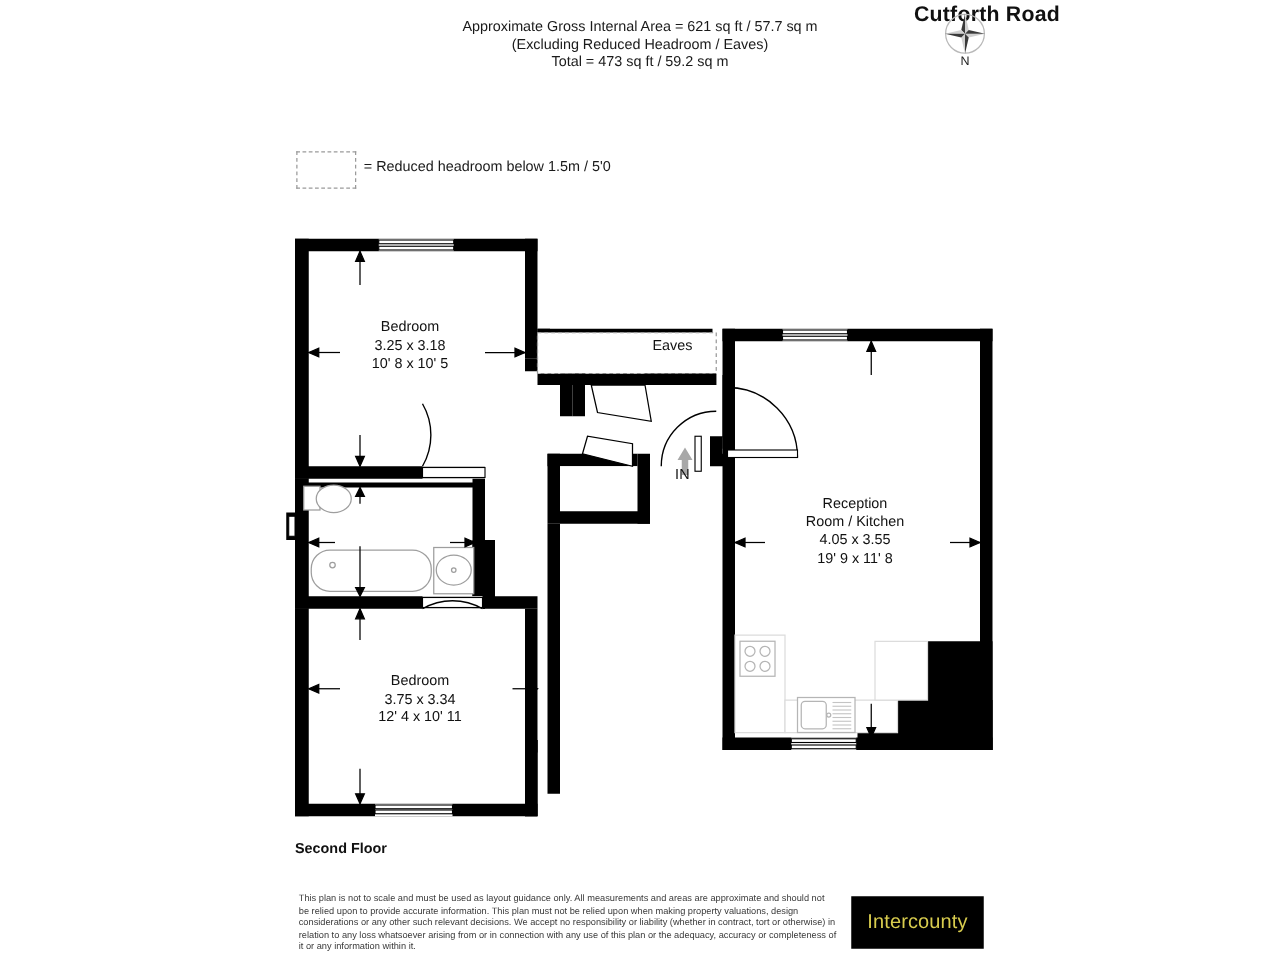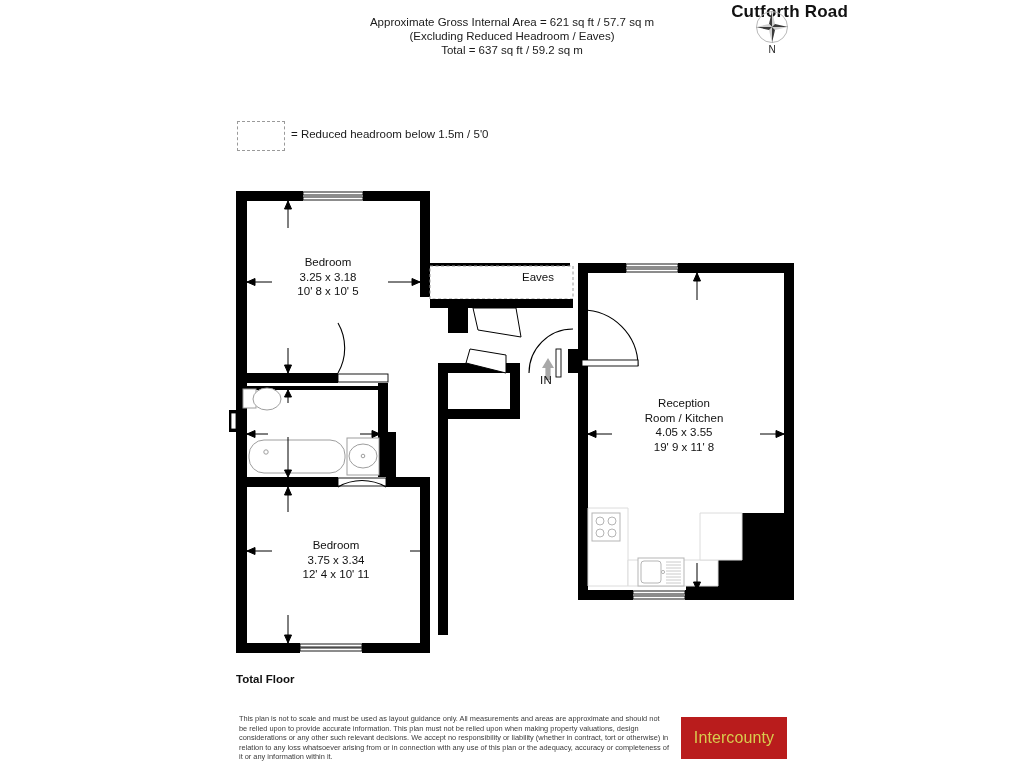--- a/index.html
+++ b/index.html
@@ -68,38 +68,38 @@
     font-size:11.5px; font-weight:bold; color:#111;
   }
 
   
   .disclaimer {
     position:absolute; left:239px; top:714px; width:430px;
     font-size:7.4px; line-height:9.6px; color:#3a3a3a; text-align:left;
   }
   .brand {
     position:absolute; left:681px; top:717px; width:106px; height:42px;
-    background:#b91c1c; display:flex; align-items:center; justify-content:center;
+    background:#000000; display:flex; align-items:center; justify-content:center;
   }
   .brand span {
     font-size:16px; color:#d8cc4e; font-weight:400; letter-spacing:.1px;
     font-family:"Liberation Sans", sans-serif;
   }
 </style>
 </head>
 <body>
 
 <div id="page">
 
   <div class="title">Cutforth Road</div>
 
   <div class="area-block">
     <div>Approximate Gross Internal Area = 621 sq ft / 57.7 sq m</div>
     <div>(Excluding Reduced Headroom / Eaves)</div>
-    <div>Total = 637 sq ft / 59.2 sq m</div>
+    <div>Total = 473 sq ft / 59.2 sq m</div>
   </div>
 
   <div class="compass">
     <svg width="44" height="40" viewBox="0 0 44 40">
       <circle cx="22" cy="19" r="15.5" fill="none" stroke="#b9b9b9" stroke-width="1"></circle>
 
       <polygon points="22,3 25,16 22,19" fill="#d0d0d0"></polygon>
       <polygon points="22,3 19,16 22,19" fill="#3a3a3a"></polygon>
       <polygon points="38,19 25,22 22,19" fill="#d0d0d0"></polygon>
       <polygon points="38,19 25,16 22,19" fill="#3a3a3a"></polygon>
@@ -329,20 +329,20 @@
   <div class="room-label" style="left:620px; top:396px; width:128px;">
     <div class="rname">Reception</div>
     <div class="rname">Room / Kitchen</div>
     <div class="rdim">4.05 x 3.55</div>
     <div class="rdim">19' 9 x 11' 8</div>
   </div>
 
   <div class="eaves-label" style="left:478px; top:271px;">Eaves</div>
   <div class="in-label" style="left:540px; top:374px;">IN</div>
 
-  <div class="floor-caption">Total Floor</div>
+  <div class="floor-caption">Second Floor</div>
 
   <div class="disclaimer">This plan is not to scale and must be used as layout guidance only. All measurements and areas are approximate and should not be relied upon to provide accurate information. This plan must not be relied upon when making property valuations, design considerations or any other such relevant decisions. We accept no responsibility or liability (whether in contract, tort or otherwise) in relation to any loss whatsoever arising from or in connection with any use of this plan or the adequacy, accuracy or completeness of it or any information within it.</div>
   <div class="brand">
     <span>Intercounty</span>
   </div>
 
 </div>
 
 </body></html>

